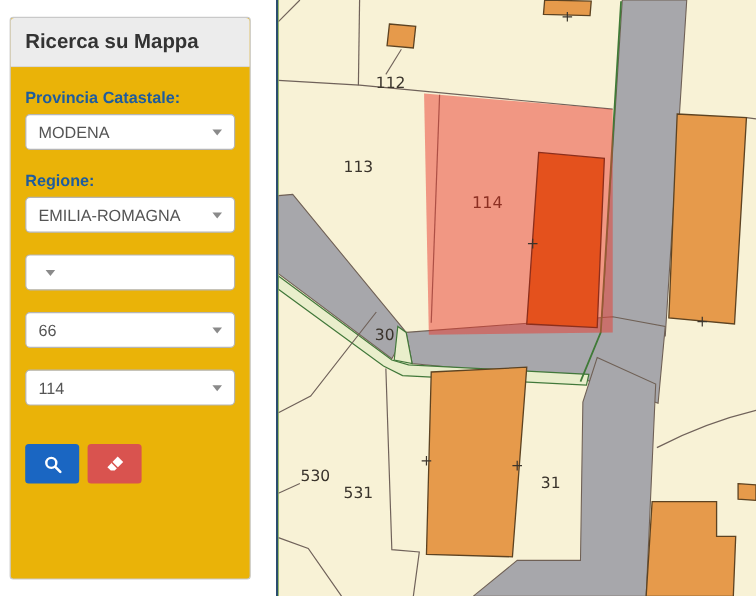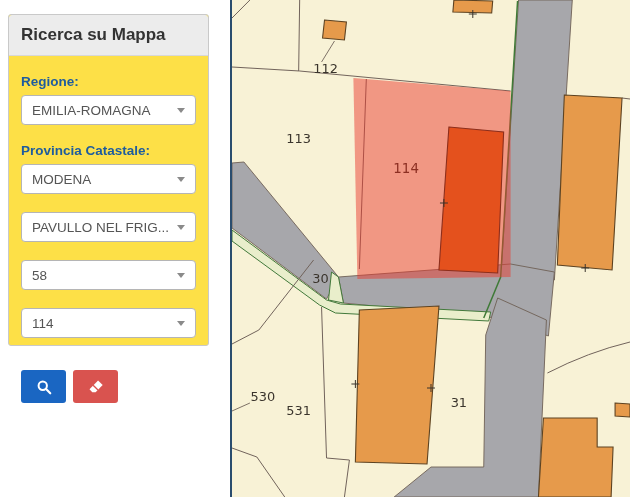--- a/index.html
+++ b/index.html
@@ -2,22 +2,22 @@
 <html><head>
 <meta charset="utf-8">
 <style>
   html,body{margin:0;padding:0;}
   body{
     width:630px;height:497px;position:relative;overflow:hidden;
     background:#ffffff;font-family:"Liberation Sans",sans-serif;
   }
   
   .panel{
-    position:absolute;left:8px;top:14px;width:201px;height:332px;
-    background:#fde047;border:1px solid #c9c9c9;border-radius:3px;box-sizing:border-box;
+    position:absolute;left:8px;top:14px;width:201px;height:469px;
+    background:#eab308;border:1px solid #c9c9c9;border-radius:3px;box-sizing:border-box;
   }
   .panel-header{
     background:#ececec;border-bottom:1px solid #d8d8d8;border-radius:3px 3px 0 0;
     padding:10px 12px;font-size:17px;font-weight:bold;color:#333;
   }
   .panel-body{padding:18px 12px 0;}
   .field{margin-bottom:18px;}
   .field-label{color:#1e5c9e;font-weight:bold;font-size:13.5px;margin-bottom:6px;}
   .select-box{
     height:28px;border:1px solid #b5b5b5;border-radius:4px;background:#fff;
@@ -47,45 +47,44 @@
   svg text.sel{fill:#8c2f22;font-size:13.5px;}
 </style>
 </head>
 <body>
 
 <div class="panel">
   <div class="panel-header">Ricerca su Mappa</div>
   <div class="panel-body">
 
     <div class="field">
+      <div class="field-label">Provincia Catastale:</div>
+      <div class="select-box">
+        <span>MODENA</span>
+        <span class="caret"></span>
+      </div>
+    </div>
+
+    <div class="field">
       <div class="field-label">Regione:</div>
       <div class="select-box">
         <span>EMILIA-ROMAGNA</span>
         <span class="caret"></span>
       </div>
     </div>
 
     <div class="field">
-      <div class="field-label">Provincia Catastale:</div>
       <div class="select-box">
-        <span>MODENA</span>
         <span class="caret"></span>
       </div>
     </div>
 
     <div class="field">
       <div class="select-box">
-        <span>PAVULLO NEL FRIG...</span>
-        <span class="caret"></span>
-      </div>
-    </div>
-
-    <div class="field">
-      <div class="select-box">
-        <span>58</span>
+        <span>66</span>
         <span class="caret"></span>
       </div>
     </div>
 
     <div class="field">
       <div class="select-box">
         <span>114</span>
         <span class="caret"></span>
       </div>
     </div>

